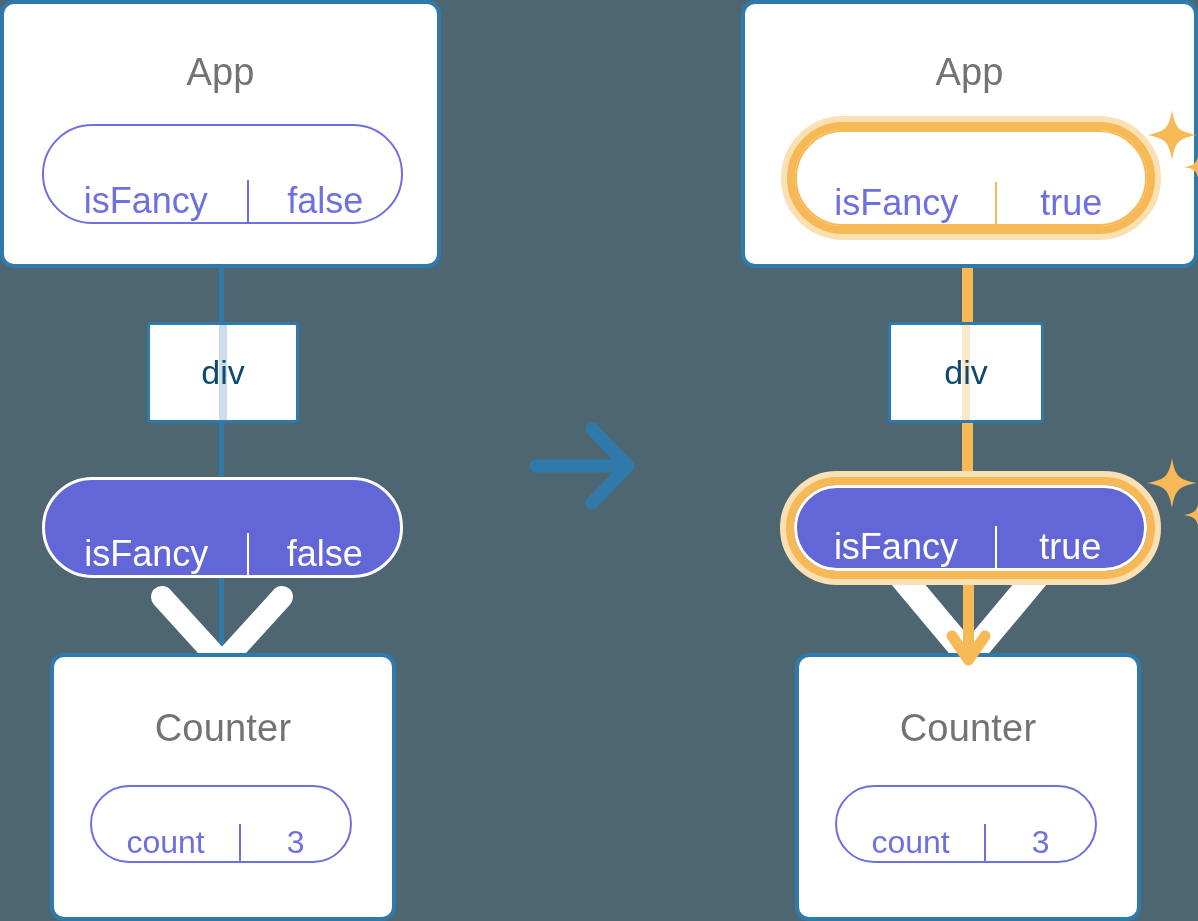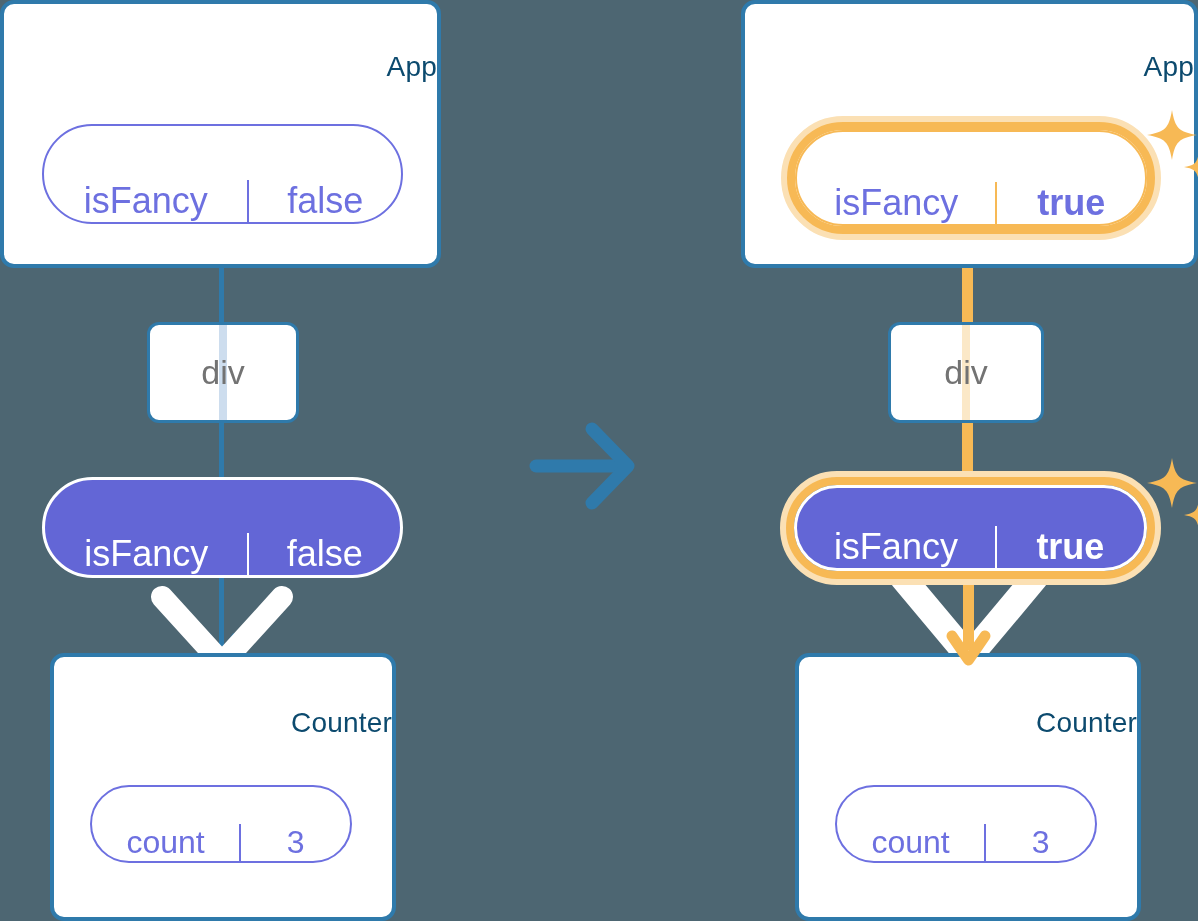--- a/index.html
+++ b/index.html
@@ -34,36 +34,36 @@
     position: absolute;
     background: #ffffff;
     border: 4px solid #2f7aab;
     border-radius: 14px;
     box-sizing: border-box;
     z-index: 4;
   }
   .cbox-title {
     position: absolute;
     left: 0; right: 0;
-    text-align: right;
-    color: #0c4a6e;
-    font-size: 28px;
+    text-align: center;
+    color: #737373;
+    font-size: 38px;
     font-weight: 400;
     letter-spacing: 0.2px;
   }
   .divbox {
     position: absolute;
     background: #ffffff;
     border: 3px solid #2f7aab;
-    border-radius: 12px;
+    border-radius: 4px;
     box-sizing: border-box;
     display: flex;
     align-items: center;
     justify-content: center;
-    color: #737373;
+    color: #0c4a6e;
     font-size: 34px;
     z-index: 4;
   }
   .divbox .dtext { position: relative; z-index: 3; }
   .divbox .through {
     position: absolute;
     left: 50%;
     transform: translateX(-50%);
     top: 0; bottom: 0;
     width: 8px;
@@ -100,21 +100,21 @@
   .pill.outline .seg.right { border-left: 2.5px solid #6d70e0; }
 
   
   .pill.solid {
     background: #6366d6;
     border: 3px solid #ffffff;
     color: #ffffff;
   }
   .pill.solid .seg.right { border-left: 2.5px solid #ffffff; }
 
-  .pill .seg.bold { font-weight: bold; }
+  .pill .seg.bold { font-weight: normal; }
 
   
   .ringwrap {
     position: absolute;
     z-index: 6;
   }
   .ring-glow {
     position: absolute;
     left: -14px; top: -14px; right: -14px; bottom: -14px;
     border-radius: 999px;

